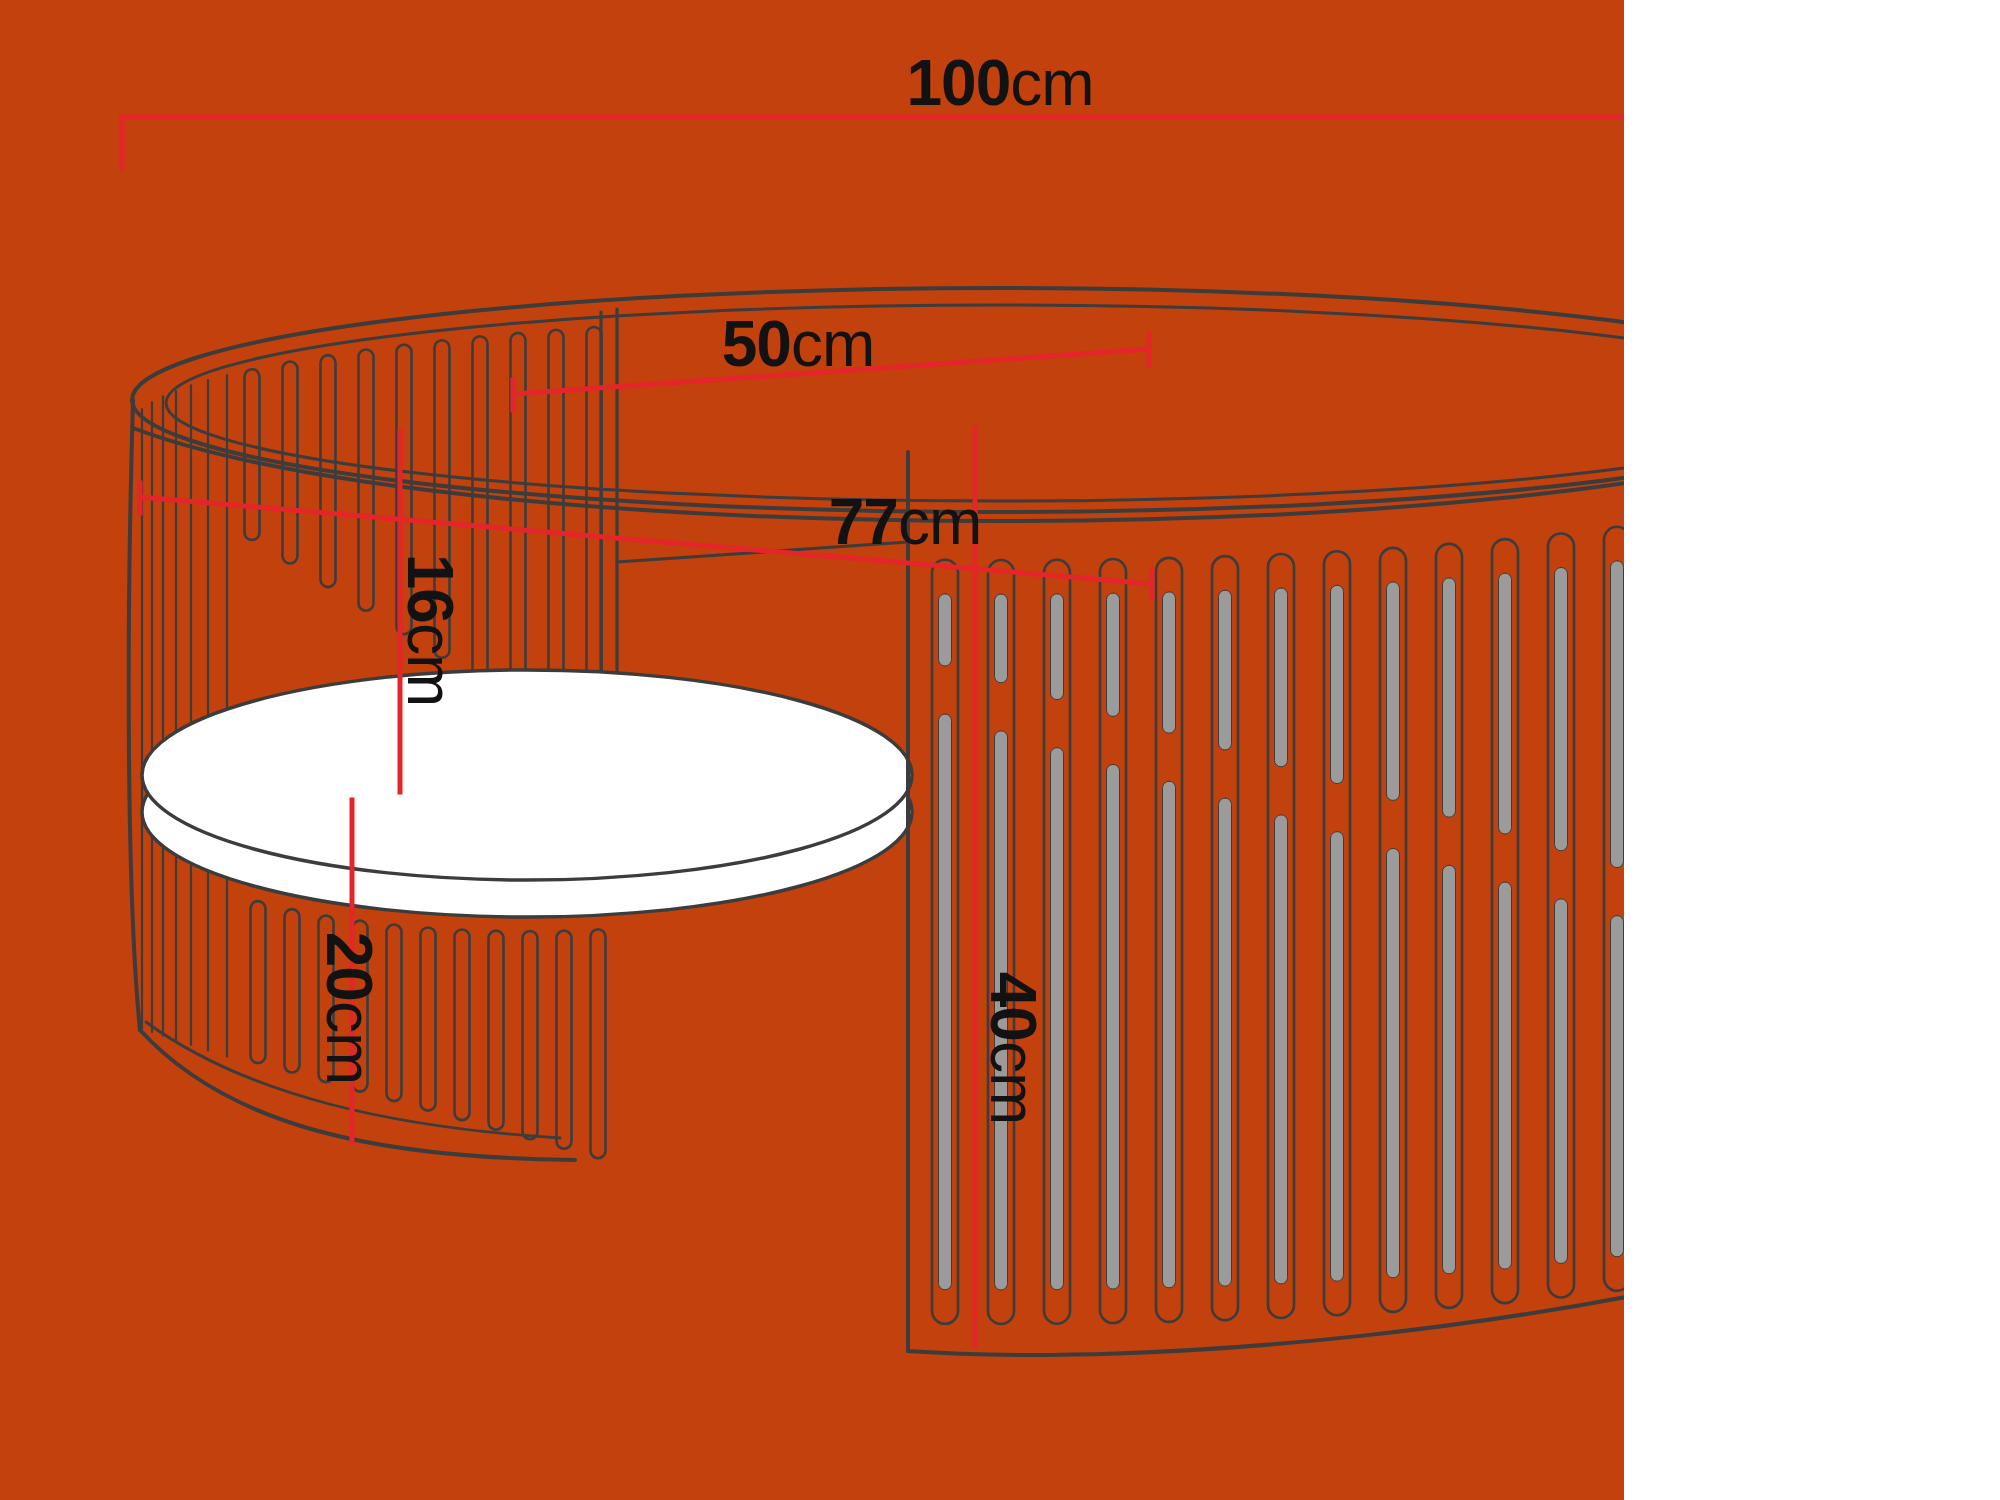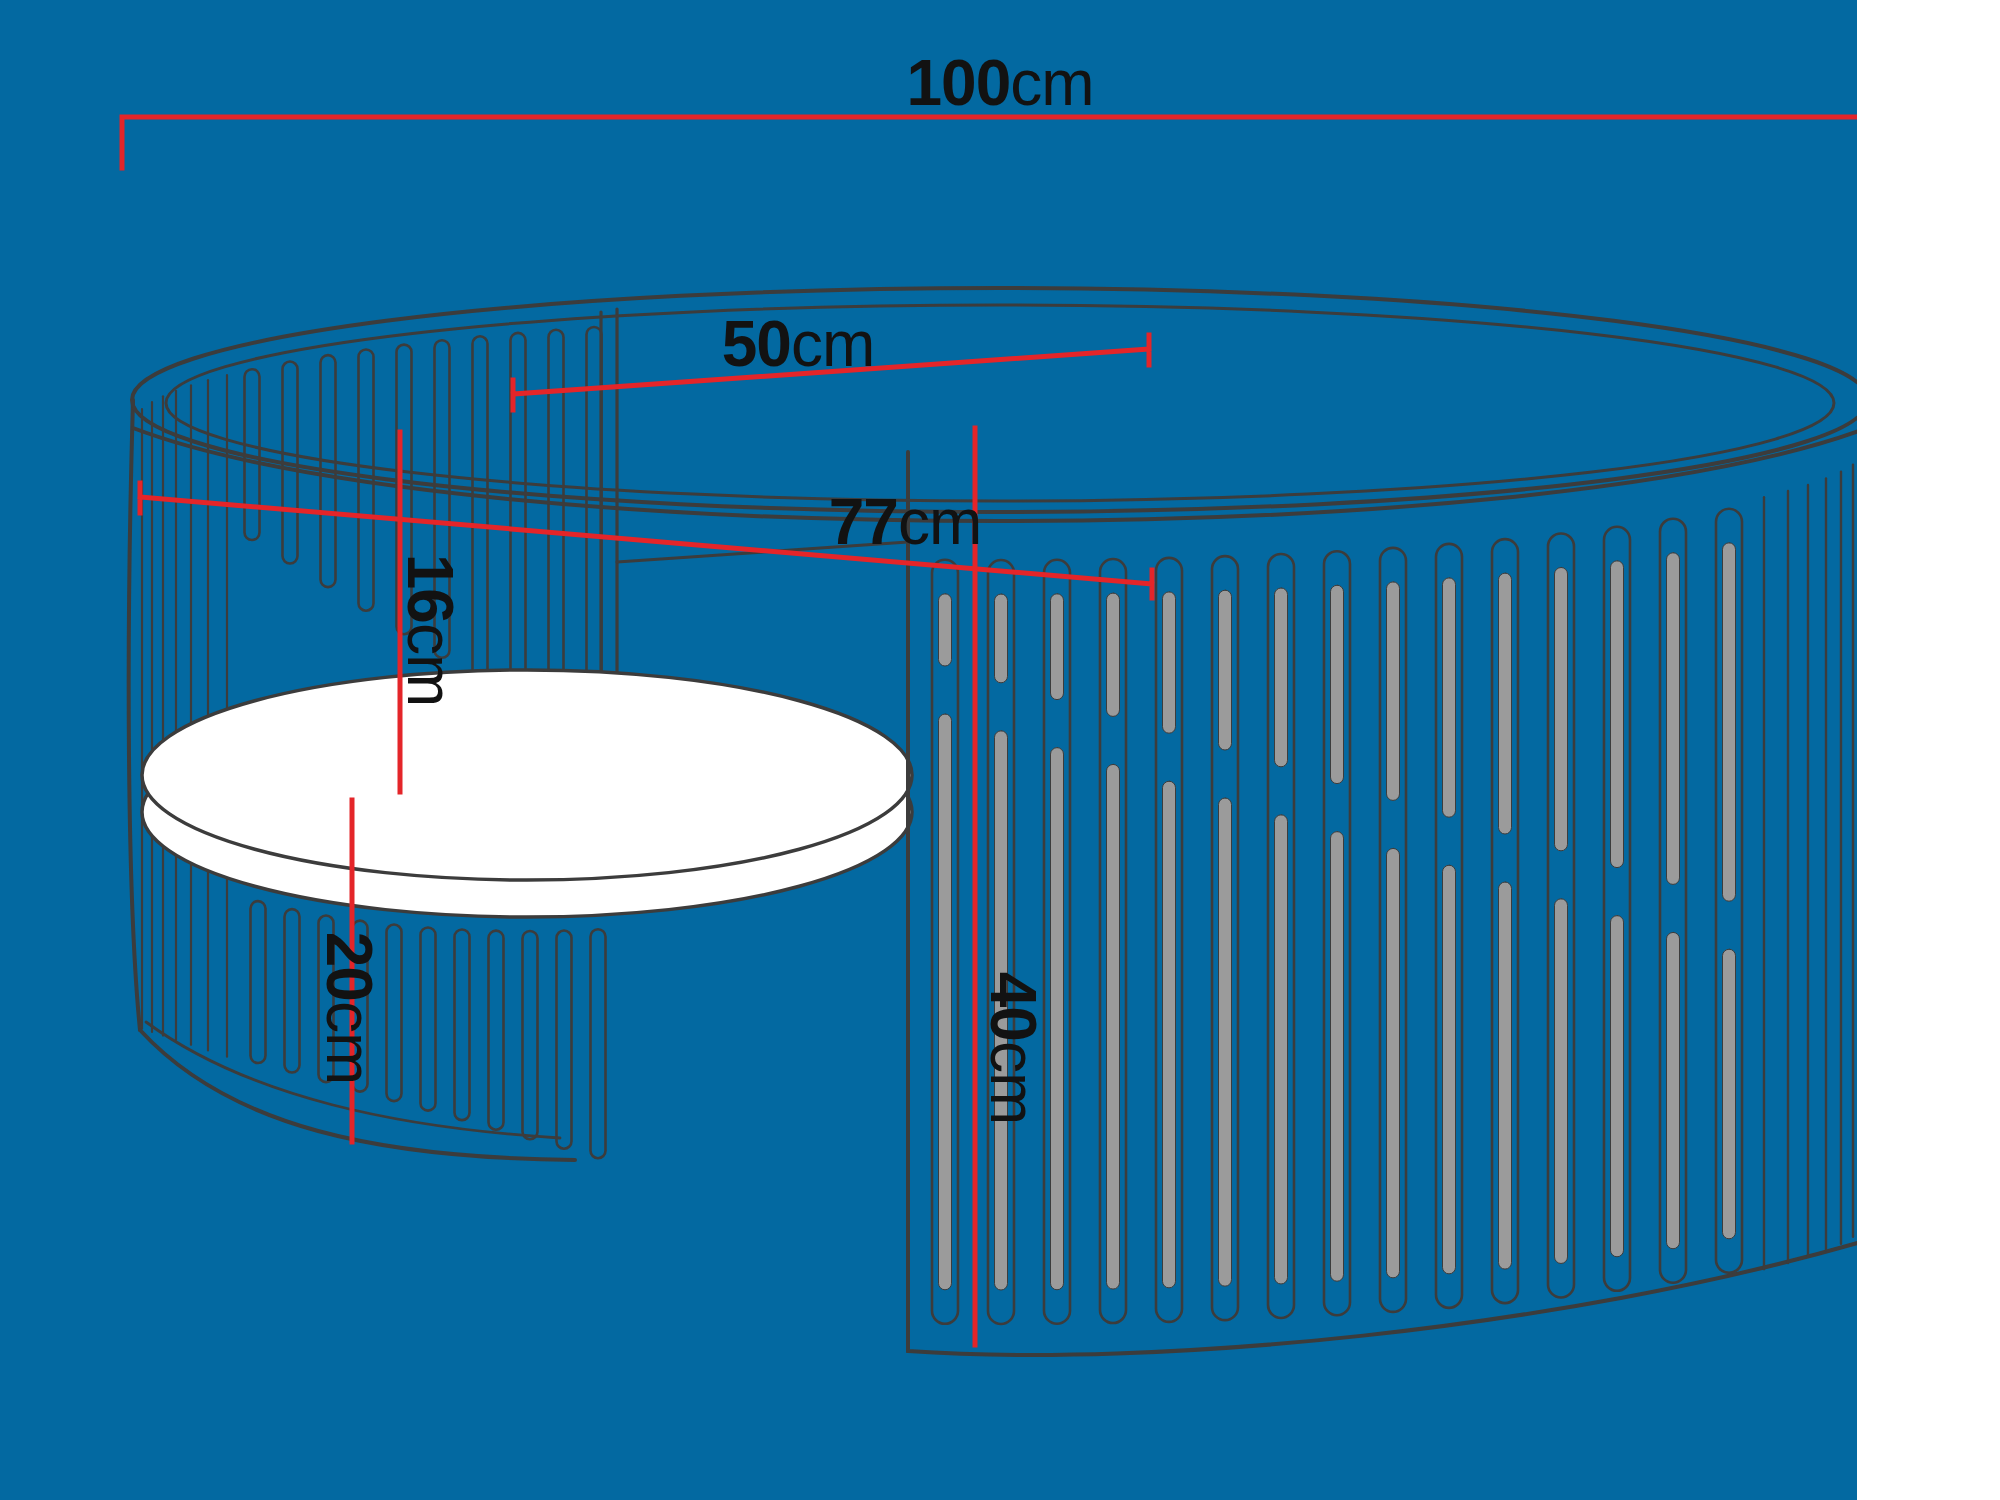--- a/index.html
+++ b/index.html
@@ -1,16 +1,16 @@
 <!DOCTYPE html>
 <html><head>
 <meta charset="utf-8">
 <style>
   html,body{margin:0;padding:0;background:#ffffff;}
-  .stage{width:1857px;height:1500px;position:relative;background:#0369a1;overflow:hidden;}
+  .stage{width:1624px;height:1500px;position:relative;background:#c2410c;overflow:hidden;}
   svg{display:block;}
   .dim-num{font-family:"Liberation Sans","DejaVu Sans",sans-serif;font-weight:700;fill:#121212;}
   .dim-unit{font-family:"Liberation Sans","DejaVu Sans",sans-serif;font-weight:400;fill:#121212;}
   text{font-size:64px;letter-spacing:-1px;}
 </style>
 </head>
 <body>
 
 <div class="stage">
 <svg id="diagram-svg" viewBox="0 0 2000 1500" width="2000" height="1500">

